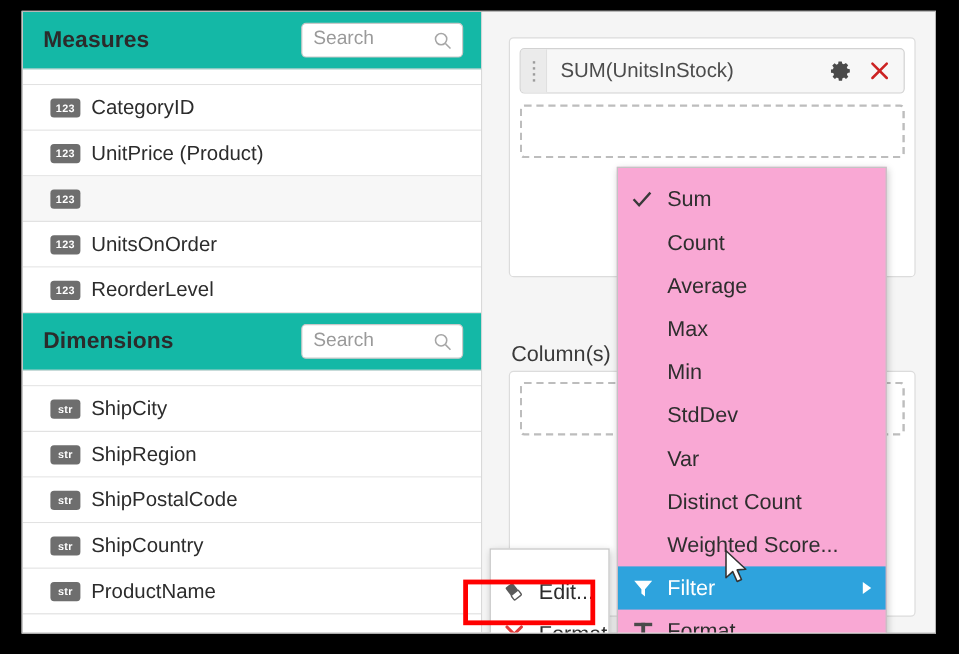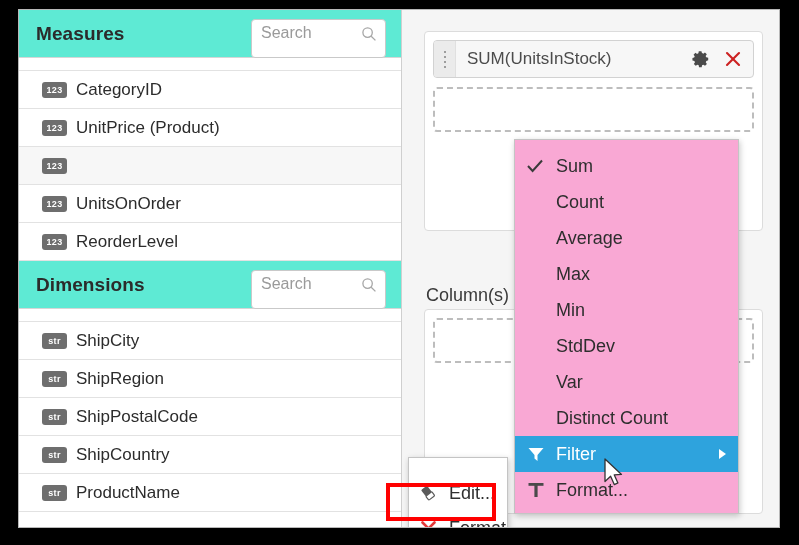--- a/index.html
+++ b/index.html
@@ -35,36 +35,36 @@
     width: 383px; height: 100%;
     background: #ffffff;
     border-right: 1px solid #cfcfcf;
     box-sizing: border-box;
     overflow: hidden;
   }
 
   .section-header {
     position: relative;
     height: 48px;
-    background: #5eead4;
+    background: #14b8a6;
     border-bottom: 1px solid #d6d6d6;
     box-sizing: border-box;
   }
   .section-title {
     position: absolute;
     left: 17px; top: 13px;
     font-size: 19px;
     font-weight: bold;
     color: #2b2b2b;
     letter-spacing: .1px;
   }
   .search-box {
     position: absolute;
     right: 15px; top: 9px;
-    width: 135px; height: 39px;
+    width: 135px; height: 29px;
     border: 1px solid #c9c9c9;
     border-radius: 4px;
     background: #ffffff;
     box-sizing: border-box;
   }
   .search-box .ph {
     position: absolute;
     left: 9px; top: 4px;
     font-size: 16px;
     color: #9a9a9a;
@@ -440,20 +440,23 @@
       </div>
       <div class="agg-item">
         <span class="lbl">StdDev</span>
       </div>
       <div class="agg-item">
         <span class="lbl">Var</span>
       </div>
       <div class="agg-item">
         <span class="lbl">Distinct Count</span>
       </div>
+      <div class="agg-item">
+        <span class="lbl">Weighted Score...</span>
+      </div>
 
       <div class="agg-item selected">
         <span class="mi">
           <svg viewBox="0 0 20 20" width="20" height="20">
             <polygon points="2.5,4 17.5,4 11.5,11 11.5,17 8.5,14.6 8.5,11" fill="#ffffff"></polygon>
           </svg>
         </span>
         <span class="lbl">Filter</span>
         <span class="arrow"></span>
       </div>

